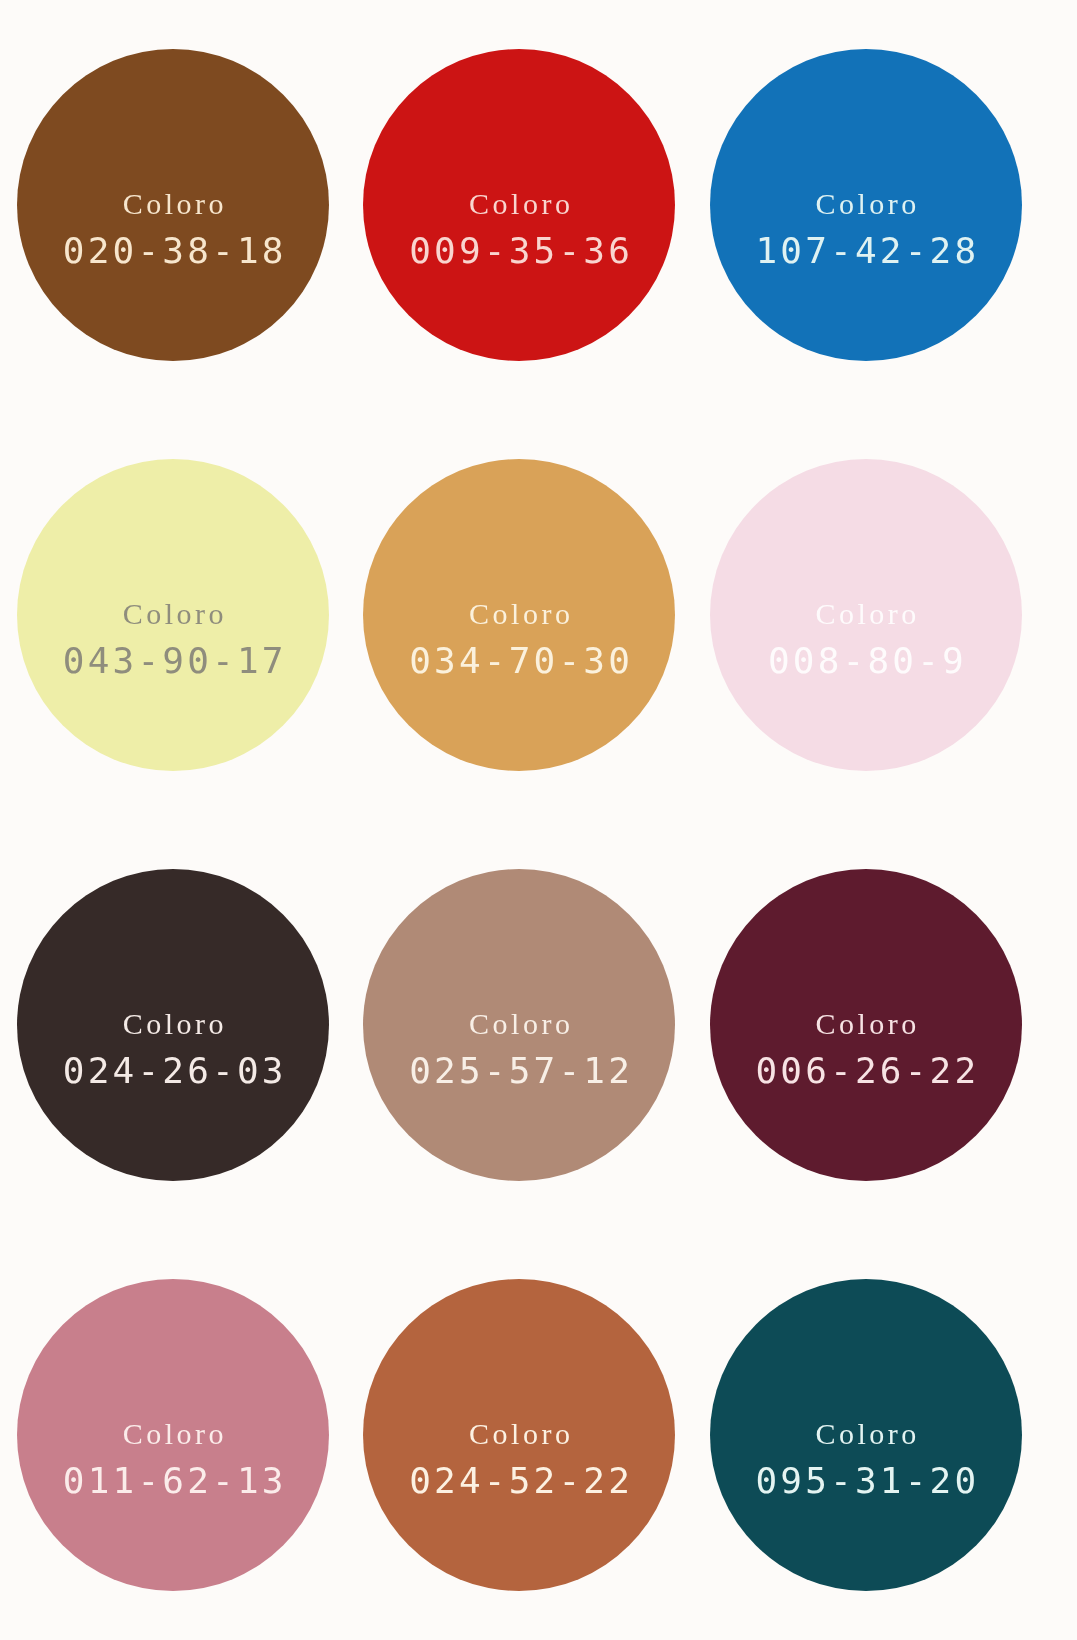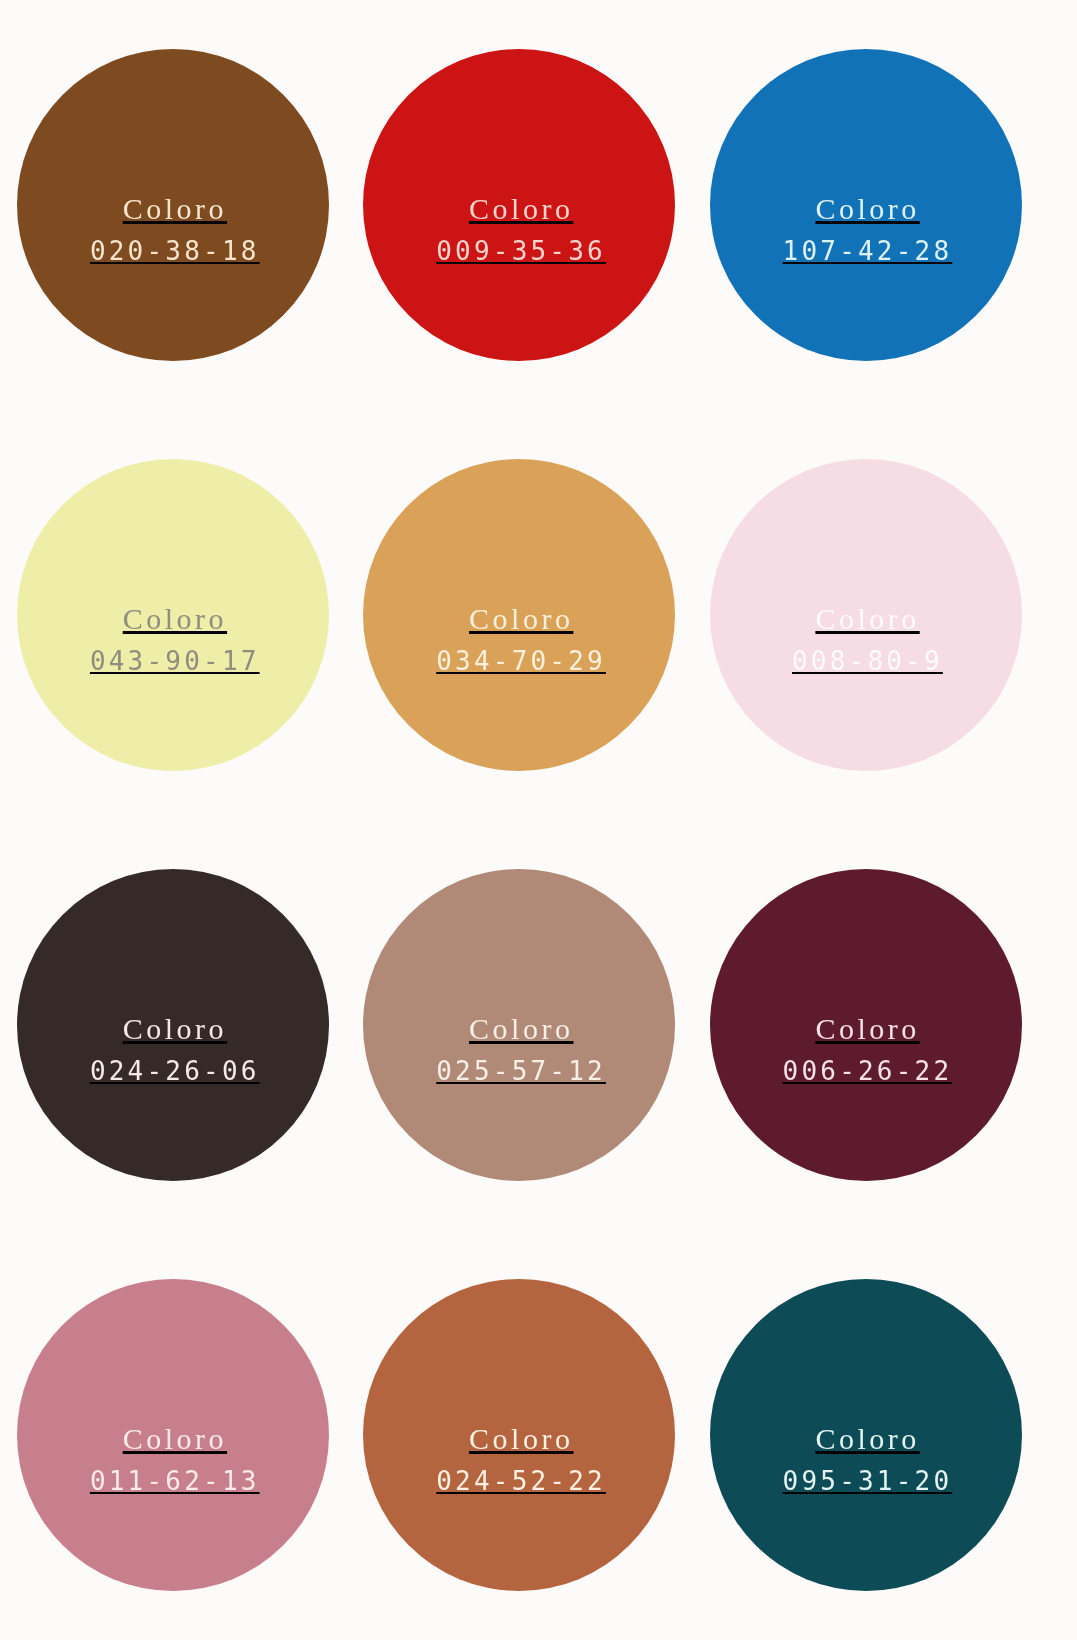--- a/index.html
+++ b/index.html
@@ -15,21 +15,20 @@
   }
   #palette-grid {
     position: relative;
     width: 1039px;
     height: 1640px;
     display: grid;
     grid-template-columns: repeat(3, 1fr);
     grid-template-rows: repeat(4, 1fr);
     padding: 0;
     box-sizing: border-box;
-    text-decoration: underline;
   }
   .swatch-cell {
     position: relative;
     display: flex;
     align-items: center;
     justify-content: center;
   }
   .swatch-circle {
     width: 312px;
     height: 312px;
@@ -45,21 +44,21 @@
     font-family: "Liberation Serif", serif;
     font-size: 30px;
     letter-spacing: 3.5px;
     line-height: 1;
     margin-bottom: 14px;
     text-indent: 3.5px;
     white-space: nowrap;
   }
   .code-label {
     font-family: "DejaVu Sans Mono", monospace;
-    font-size: 26px;
+    font-size: 36px;
     letter-spacing: 3.2px;
     line-height: 1;
     text-indent: 3.2px;
     white-space: nowrap;
   }
   
   .text-stack {
     display: flex;
     flex-direction: column;
     align-items: center;
@@ -99,37 +98,37 @@
         <div class="text-stack">
           <div class="brand-label">Coloro</div>
           <div class="code-label">043-90-17</div>
         </div>
       </div>
     </div>
     <div class="swatch-cell">
       <div class="swatch-circle" style="background: rgb(217, 162, 88); color: rgb(251, 241, 220);">
         <div class="text-stack">
           <div class="brand-label">Coloro</div>
-          <div class="code-label">034-70-29</div>
+          <div class="code-label">034-70-30</div>
         </div>
       </div>
     </div>
     <div class="swatch-cell">
       <div class="swatch-circle" style="background: rgb(245, 220, 229); color: rgb(254, 251, 252);">
         <div class="text-stack">
           <div class="brand-label">Coloro</div>
           <div class="code-label">008-80-9</div>
         </div>
       </div>
     </div>
     <div class="swatch-cell">
       <div class="swatch-circle" style="background: rgb(54, 42, 40); color: rgb(244, 234, 230);">
         <div class="text-stack">
           <div class="brand-label">Coloro</div>
-          <div class="code-label">024-26-06</div>
+          <div class="code-label">024-26-03</div>
         </div>
       </div>
     </div>
     <div class="swatch-cell">
       <div class="swatch-circle" style="background: rgb(176, 138, 118); color: rgb(248, 239, 230);">
         <div class="text-stack">
           <div class="brand-label">Coloro</div>
           <div class="code-label">025-57-12</div>
         </div>
       </div>

